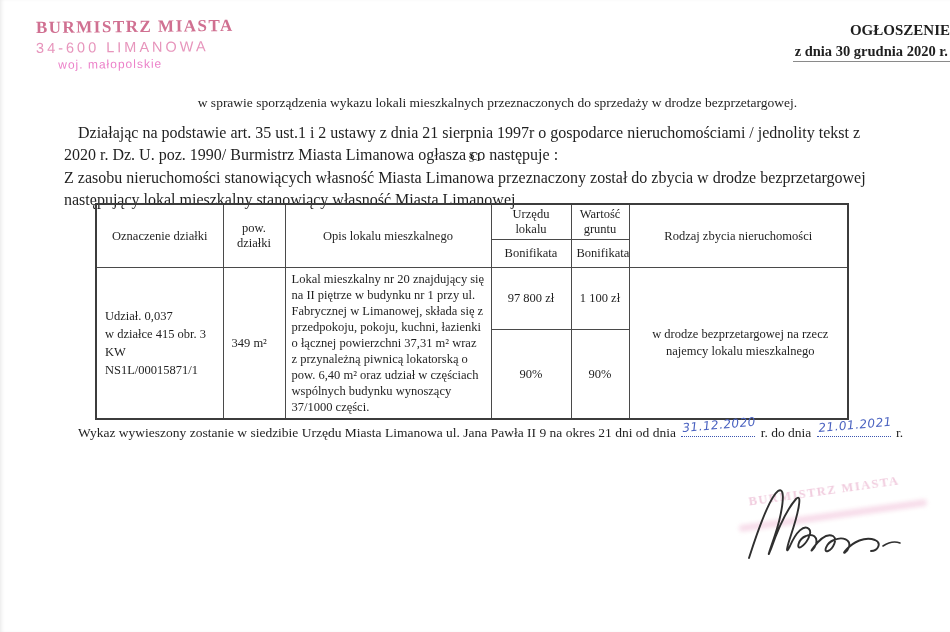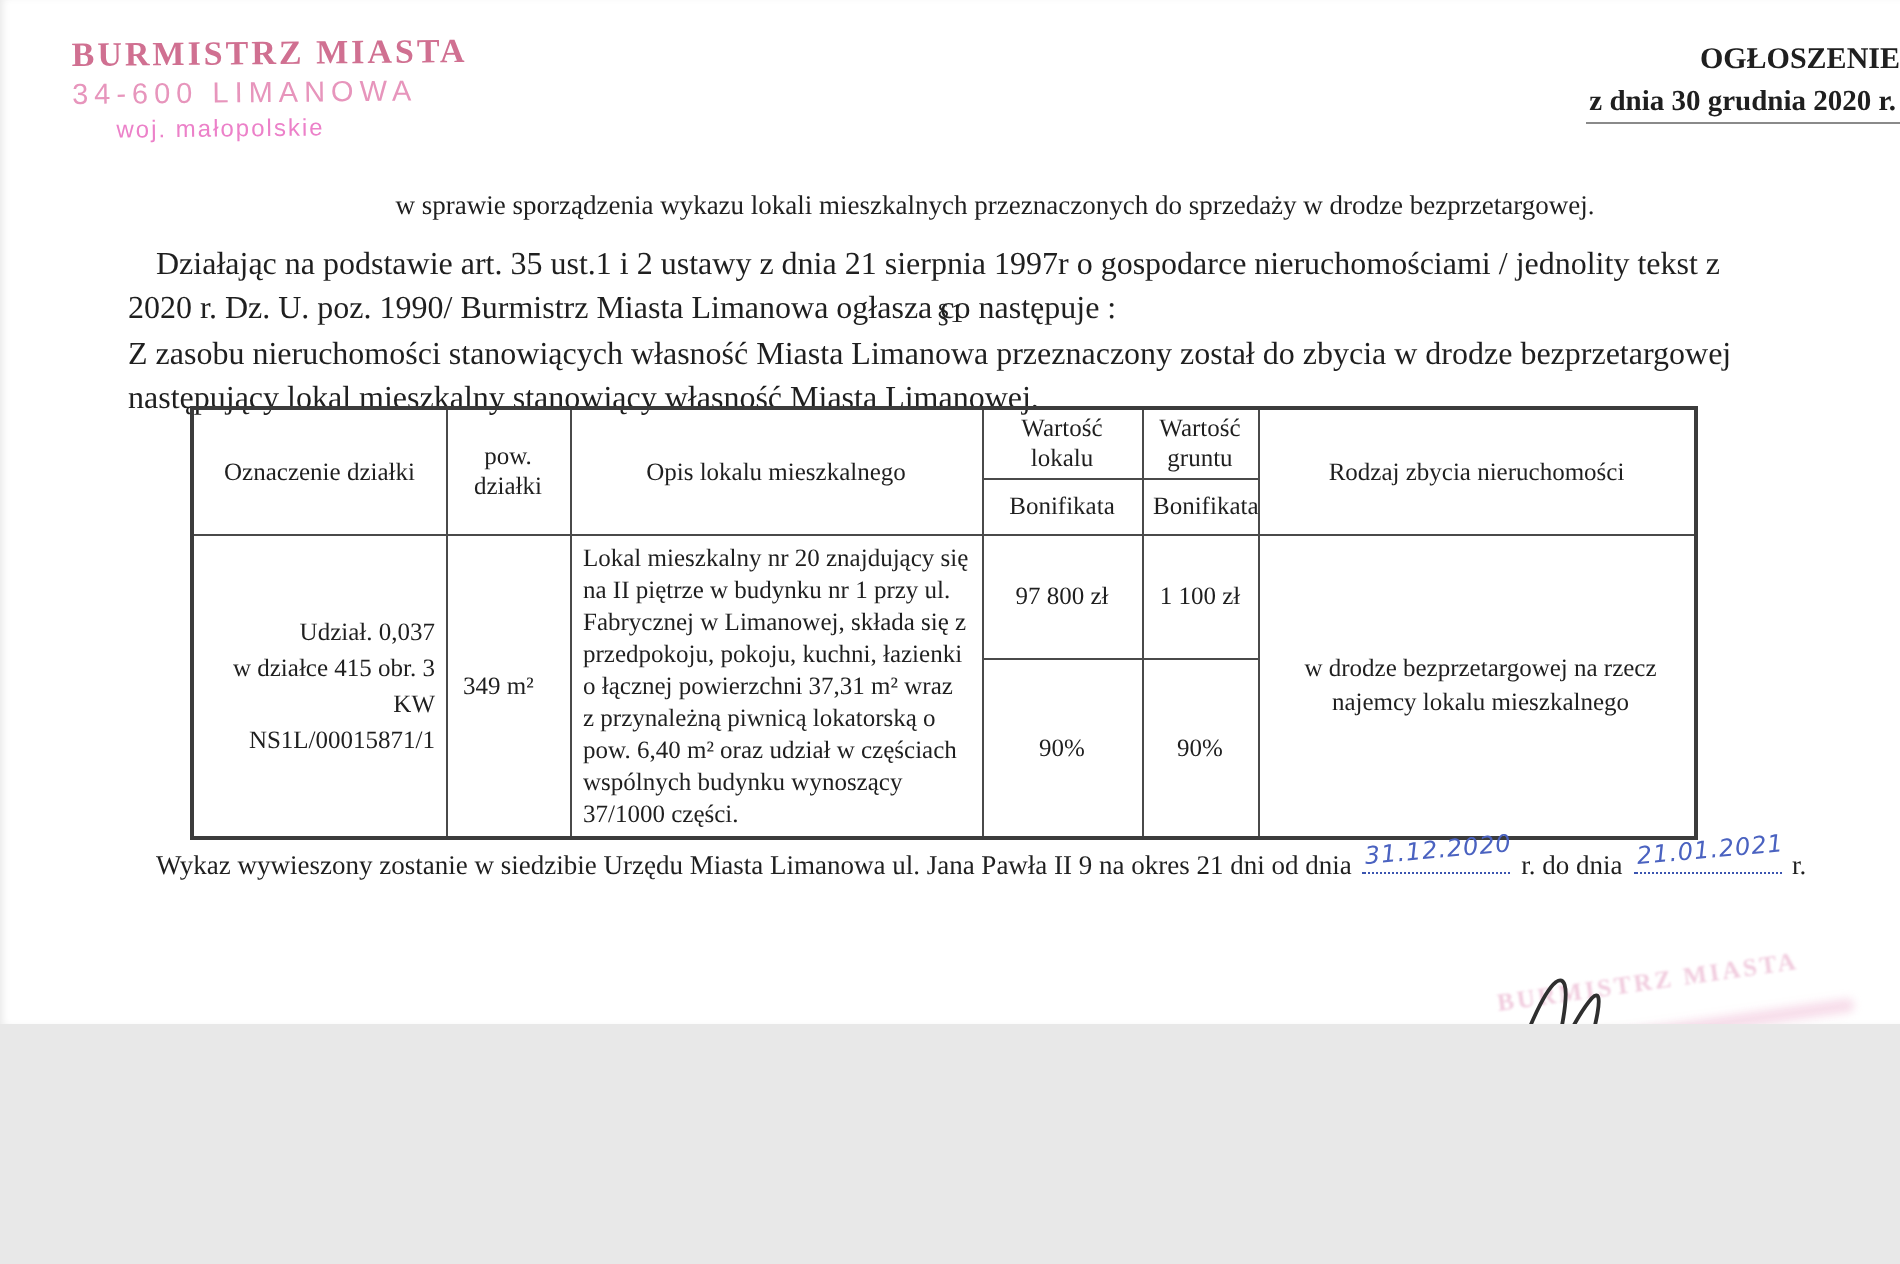--- a/index.html
+++ b/index.html
@@ -1,17 +1,17 @@
 <!DOCTYPE html>
 <html><head>
 <meta charset="utf-8">
 <style>
   html,body { margin:0; padding:0; background:#e8e8e8; }
   .page {
-    position:relative; width:950px; height:512px; margin:0 auto;
+    position:relative; width:950px; height:632px; margin:0 auto;
     background:#ffffff; overflow:hidden;
     color:#1f1f1f; font-family:"Liberation Serif", serif;
     box-shadow: inset 3px 0 4px -2px rgba(0,0,0,.10);
   }
 
   
   .stamp-top { position:absolute; left:36px; top:16px; transform:rotate(-0.6deg); line-height:1.25; }
   .stamp-top .l1 { font-weight:700; font-size:17px; letter-spacing:1.5px; color:#cb6186; opacity:.9; }
   .stamp-top .l2 { font-family:"Liberation Sans", sans-serif; font-size:14.5px; letter-spacing:3px; color:#e795bc; margin-top:1px; }
   .stamp-top .l3 { font-family:"Liberation Sans", sans-serif; font-size:12px; letter-spacing:1px; color:#ec81c9; margin-top:1px; margin-left:22px; }
@@ -27,21 +27,21 @@
   .para { position:absolute; left:64px; width:830px; font-size:16px; line-height:1.35; }
   .para1 { top:122px; text-indent:14px; }
   .section-mark { position:absolute; top:149px; left:0; right:0; text-align:center; font-size:13.5px; }
   .para2 { top:167px; }
 
   
   .tbl-wrap { position:absolute; left:95px; top:203px; }
   table { border-collapse:collapse; table-layout:fixed; width:752px; border:2px solid #3c3c3c; }
   td { border:1px solid #4a4a4a; font-size:12.5px; padding:2px 5px; vertical-align:middle; }
   .th { text-align:center; }
-  .cell-oznaczenie { text-align:right; padding-left:8px; line-height:1.45; }
+  .cell-oznaczenie { text-align:left; padding-left:8px; line-height:1.45; }
   .cell-oznaczenie span { display:block; }
   .cell-pow { text-align:left; padding-left:8px; }
   .cell-opis { vertical-align:top; text-align:left; line-height:1.28; padding:3px 6px; }
   .val { text-align:center; }
   .cell-rodzaj { text-align:center; padding-left:9px; line-height:1.35; }
   tr.hr1 td { height:30px; }
   tr.hr2 td { height:23px; }
   tr.br1 td { height:55px; }
   tr.br2 td { height:80px;margin-left:40px; }
 
@@ -87,21 +87,21 @@
           <col style="width:206px">
         <col style="width:80px">
           <col style="width:58px">
           <col style="width:219px">
       </colgroup>
       <tbody>
         <tr class="hr1">
           <td class="th" rowspan="2">Oznaczenie działki</td>
           <td class="th" rowspan="2">pow. działki</td>
           <td class="th" rowspan="2">Opis lokalu mieszkalnego</td>
-          <td class="th">Wartość lokalu</td>
+          <td class="th">Urzędu lokalu</td>
           <td class="th">Wartość gruntu</td>
           <td class="th" rowspan="2">Rodzaj zbycia nieruchomości</td>
         </tr>
         <tr class="hr2">
           <td class="th">Bonifikata</td>
           <td class="th">Bonifikata</td>
         </tr>
         <tr class="br1">
           <td class="cell-oznaczenie" rowspan="2">
             <span>Udział. 0,037</span>

